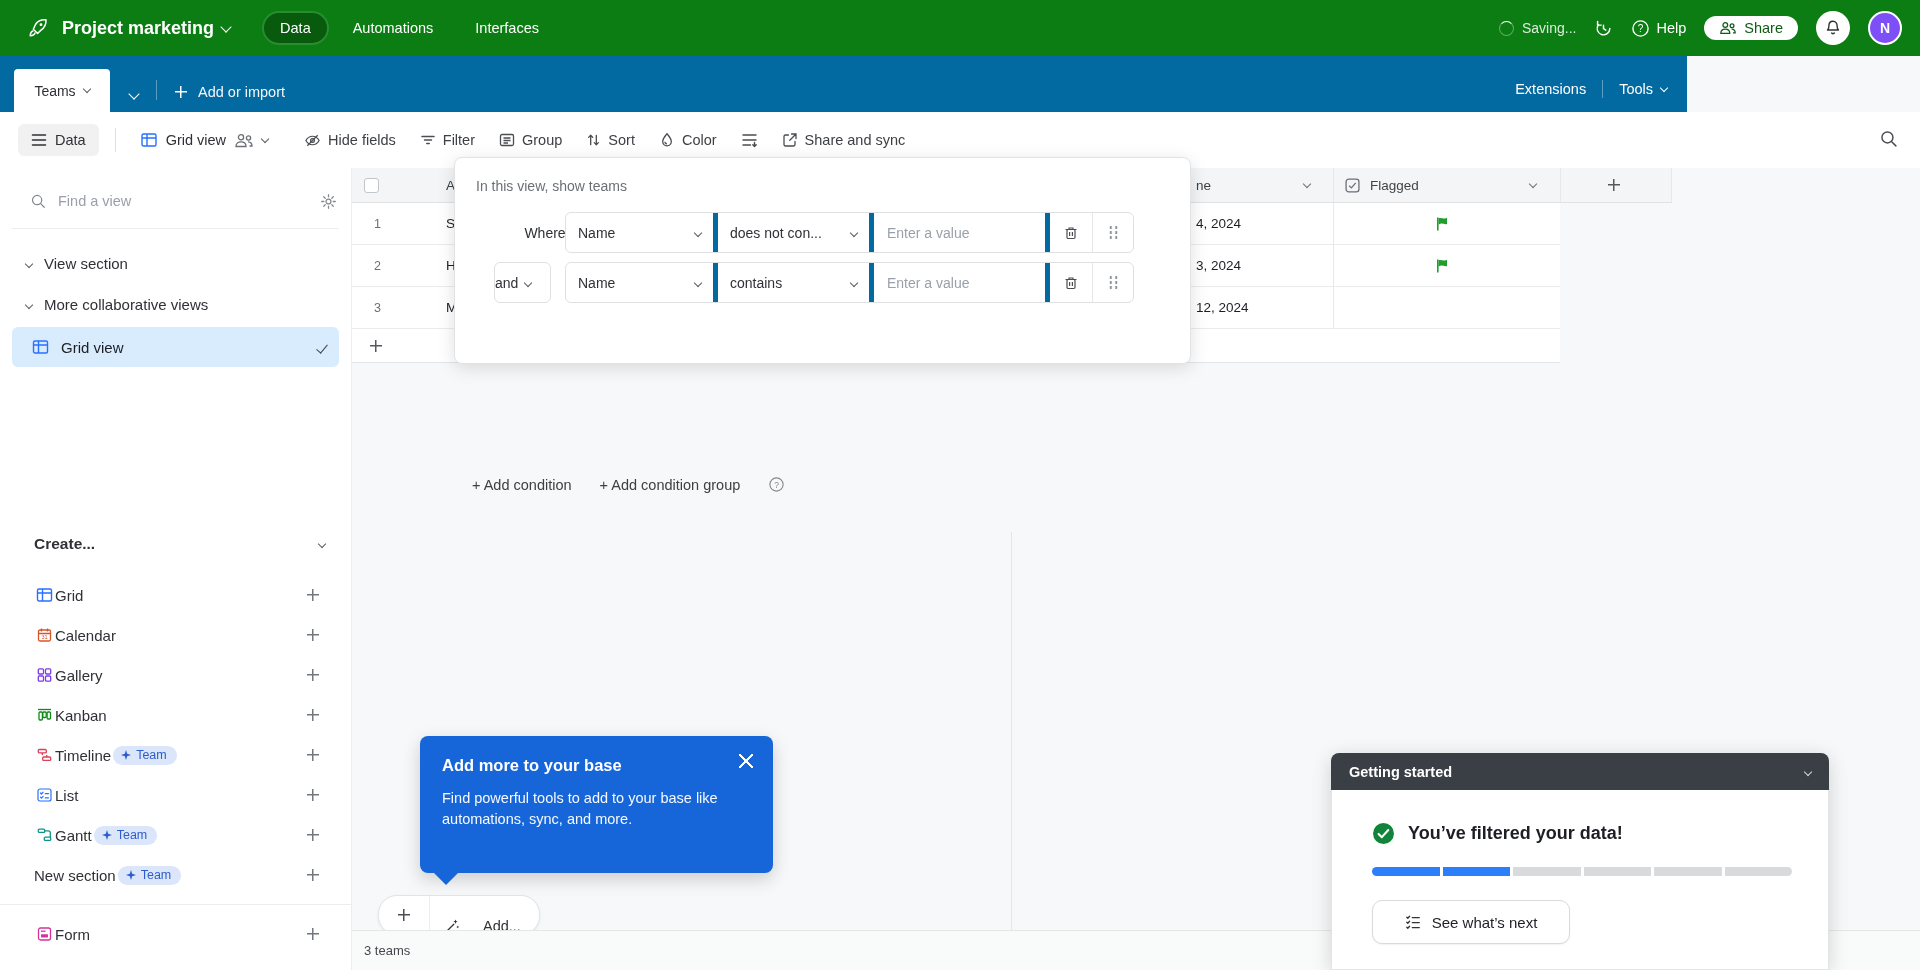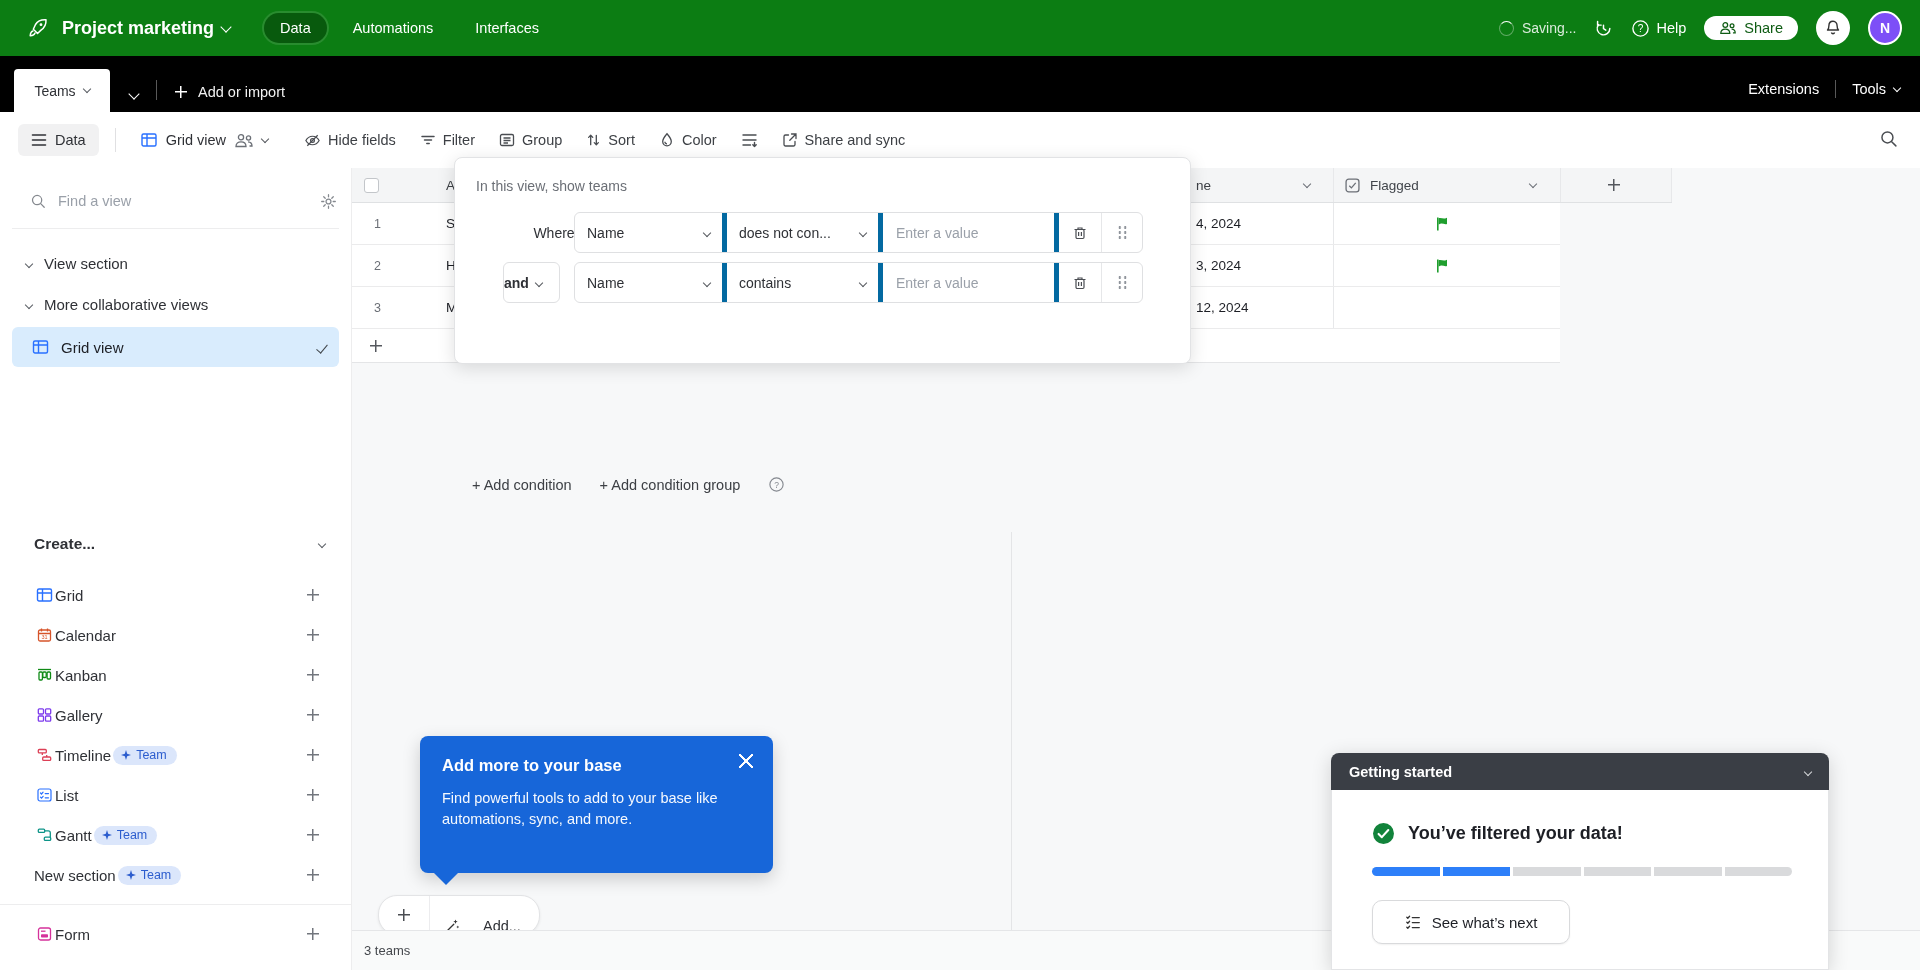--- a/index.html
+++ b/index.html
@@ -25,21 +25,21 @@
   .hdr-nav .pill{padding:7px 16px;border-radius:16px;cursor:default;}
   .hdr-nav .pill.active{background:rgba(0,0,0,.28);box-shadow:0 0 0 2px rgba(255,255,255,.12);}
   .hdr-right{margin-left:auto;display:flex;align-items:center;gap:18px;padding-right:18px;}
   .saving{display:flex;align-items:center;gap:8px;font-size:14px;color:rgba(255,255,255,.85);}
   .help{display:flex;align-items:center;gap:6px;font-size:14.5px;}
   .share-btn{display:flex;align-items:center;gap:7px;background:#fff;color:#0f5c14;border-radius:17px;padding:4px 15px;font-size:14.5px;font-weight:500;}
   .circle-btn{width:34px;height:34px;border-radius:50%;background:#fff;display:flex;align-items:center;justify-content:center;}
   .avatar{width:34px;height:34px;border-radius:50%;background:#7d4ff7;border:2px solid #fff;box-sizing:border-box;display:flex;align-items:center;justify-content:center;color:#fff;font-size:14px;font-weight:600;}
 
   
-  .tabbar{left:0;top:56px;width:1920px;height:56px;background:#000000;display:flex;align-items:flex-end;color:#fff;}
+  .tabbar{left:0;top:56px;width:1687px;height:56px;background:#0369a1;display:flex;align-items:flex-end;color:#fff;}
   .tab-active{margin-left:14px;width:96px;height:43px;background:#fff;border-radius:4px 4px 0 0;display:flex;align-items:center;justify-content:center;gap:8px;color:#2f3136;font-size:14px;font-weight:500;}
   .tab-chev{margin:0 0 14px 20px;color:#fff;}
   .tb-div{width:1px;height:20px;background:rgba(255,255,255,.35);margin:0 0 12px 18px;}
   .add-import{display:flex;align-items:center;gap:9px;margin:0 0 10px 16px;font-size:14.5px;color:rgba(255,255,255,.95);padding-bottom:2px;}
   .tabbar-right{margin-left:auto;display:flex;align-items:center;gap:16px;padding:0 20px 14px 0;font-size:14.5px;}
   .tabbar-right .vdiv{width:1px;height:18px;background:rgba(255,255,255,.35);}
   .tools{display:flex;align-items:center;gap:8px;}
 
   
   .toolbar{left:0;top:112px;width:1920px;height:56px;background:#fff;border-bottom:1px solid #ececee;display:flex;align-items:center;color:#3d4045;font-size:14.5px;}
@@ -83,23 +83,23 @@
 
   .bottombar{left:352px;top:930px;width:1568px;height:40px;background:#f9fafa;border-top:1px solid #e5e6e8;box-sizing:border-box;display:flex;align-items:center;font-size:13px;color:#45484d;}
   .bottombar span{margin-left:12px;}
   .addpill{left:378px;top:895px;height:38px;background:#fff;border:1px solid #e3e4e6;border-radius:19px;box-shadow:0 1px 3px rgba(0,0,0,.07);display:flex;align-items:stretch;overflow:hidden;}
   .addpill .seg1{display:flex;align-items:center;padding:0 17px;border-right:1px solid #ececee;color:#4a4d52;}
   .addpill .seg2{display:flex;align-items:flex-end;gap:23px;padding:0 18px 0 14px;font-size:14.5px;color:#2f3136;}
 
   
   .fpanel{left:454px;top:157px;width:737px;height:207px;background:#fff;border:1px solid #e2e3e5;border-radius:8px;box-shadow:0 4px 18px rgba(0,0,0,.13);box-sizing:border-box;z-index:20;}
   .fp-title{position:absolute;left:21px;top:20px;font-size:14px;color:#6b6f76;}
-  .fp-row{position:absolute;left:9px;width:100%;height:24px;}
+  .fp-row{position:absolute;left:0;width:100%;height:24px;}
   .fp-conj{position:absolute;left:42px;top:0;width:96px;height:41px;display:flex;align-items:center;justify-content:center;font-size:14px;color:#2f3136;}
-  .fp-conj-sel{position:absolute;left:39px;top:0;width:57px;height:41px;border:1px solid #dfe0e2;border-radius:6px;display:flex;align-items:center;justify-content:flex-start;gap:7px;font-size:14px;box-sizing:border-box;color:#2f3136;font-weight:bold;}
+  .fp-conj-sel{position:absolute;left:39px;top:0;width:57px;height:41px;border:1px solid #dfe0e2;border-radius:6px;display:flex;align-items:center;justify-content:flex-start;gap:7px;font-size:14px;box-sizing:border-box;color:#2f3136;}
   .fp-ctrl{position:absolute;left:110px;top:0;width:569px;height:41px;border:1px solid #dfe0e2;border-radius:6px;box-sizing:border-box;display:flex;align-items:stretch;font-size:14px;color:#2f3136;}
   .fp-seg{display:flex;align-items:center;border-right:5px solid #0369a1;box-sizing:border-box;padding:0 12px;}
   .fp-seg.sel{justify-content:space-between;}
   .fp-seg .cv{color:#55585e;}
   .fp-input{border:none;outline:none;flex:1;font-family:"Liberation Sans",sans-serif;font-size:14px;color:#1d1f25;padding:0 13px;background:transparent;}
   .fp-input::placeholder{color:#9aa0a9;}
   .fp-icon{display:flex;align-items:center;justify-content:center;border-right:1px solid #e6e7e9;width:43px;box-sizing:border-box;}
   .fp-icon:last-child{border-right:none;width:40px;}
   .fp-links{position:absolute;left:17px;top:318px;display:flex;align-items:center;gap:28px;font-size:14.5px;color:#3d4045;font-weight:500;}
   .fp-links .q{color:#84888f;display:flex;}
@@ -333,37 +333,37 @@
       <div class="c-item">
         <svg width="17" height="16" viewBox="0 0 16 16" fill="none" stroke="#d6542a" stroke-width="1.3">
           <rect x="2" y="3" width="12" height="11" rx="1.5"></rect>
             <path d="M2 6.5h12M5 1.5v3M11 1.5v3"></path>
           <text x="8" y="12" font-size="5.5" fill="#d6542a" stroke="none" text-anchor="middle" font-family="Liberation Sans, sans-serif">31</text>
         </svg>
         <span class="lbl">Calendar</span>
         <span class="plus"></span>
       </div>
       <div class="c-item">
+        <svg width="17" height="16" viewBox="0 0 16 16" fill="none" stroke="#7c3aed" stroke-width="1.3">
+          <rect x="1.8" y="1.8" width="5.2" height="5.2" rx="1"></rect>
+            <rect x="9" y="1.8" width="5.2" height="5.2" rx="1"></rect>
+          <rect x="1.8" y="9" width="5.2" height="5.2" rx="1"></rect>
+            <rect x="9" y="9" width="5.2" height="5.2" rx="1"></rect>
+        </svg>
+        <span class="lbl">Gallery</span>
+        <span class="plus"></span>
+      </div>
+      <div class="c-item">
         <svg width="17" height="16" viewBox="0 0 16 16" fill="none" stroke="#0f8a16" stroke-width="1.3">
           <path d="M1.5 2.5h13"></path>
             <rect x="2.5" y="5" width="3.4" height="8" rx="1"></rect>
             <rect x="6.9" y="5" width="3.4" height="5.5" rx="1" transform="translate(-0.6 0)"></rect>
             <rect x="10.6" y="5" width="3.4" height="7" rx="1"></rect>
         </svg>
         <span class="lbl">Kanban</span>
-        <span class="plus"></span>
-      </div>
-      <div class="c-item">
-        <svg width="17" height="16" viewBox="0 0 16 16" fill="none" stroke="#7c3aed" stroke-width="1.3">
-          <rect x="1.8" y="1.8" width="5.2" height="5.2" rx="1"></rect>
-            <rect x="9" y="1.8" width="5.2" height="5.2" rx="1"></rect>
-          <rect x="1.8" y="9" width="5.2" height="5.2" rx="1"></rect>
-            <rect x="9" y="9" width="5.2" height="5.2" rx="1"></rect>
-        </svg>
-        <span class="lbl">Gallery</span>
         <span class="plus"></span>
       </div>
       <div class="c-item">
         <svg width="17" height="16" viewBox="0 0 16 16" fill="none" stroke="#dc3f56" stroke-width="1.3">
           <rect x="1.8" y="2.5" width="8" height="3.4" rx="1"></rect>
             <rect x="6.2" y="10" width="8" height="3.4" rx="1"></rect>
             <path d="M5.8 5.9v2M10.2 8v2"></path>
         </svg>
         <span class="lbl">Timeline</span>
         <span class="badge">

